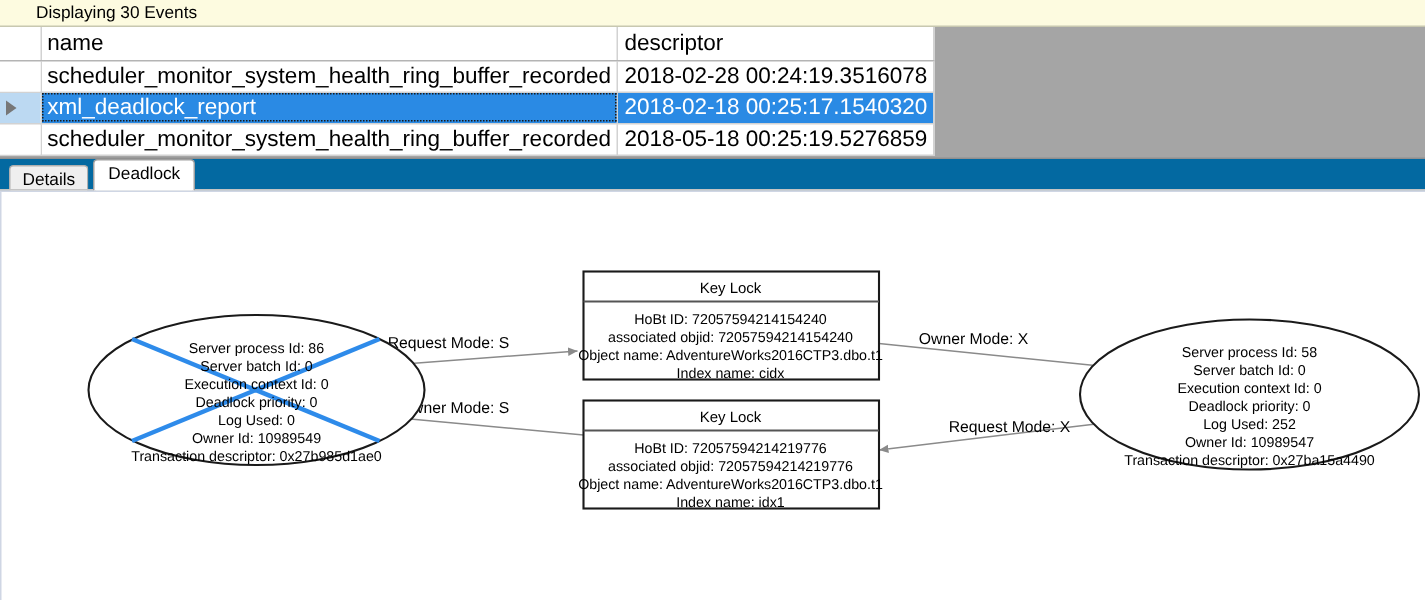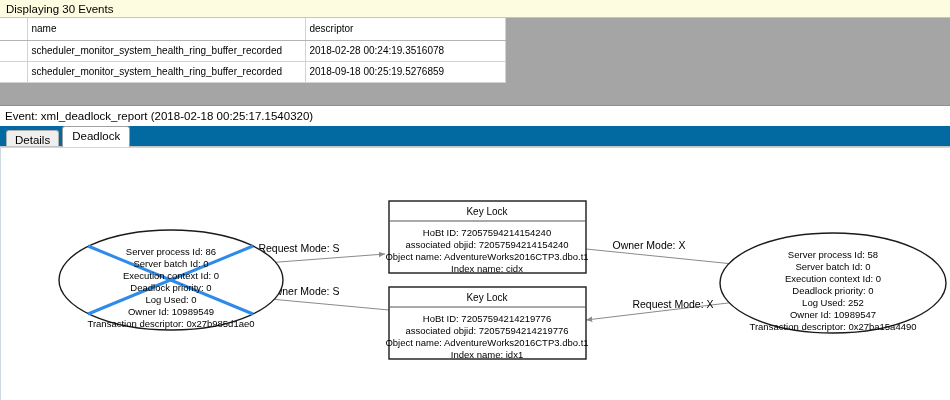--- a/index.html
+++ b/index.html
@@ -6,31 +6,31 @@
   body{
     width:950px;height:400px;overflow:hidden;
     font-family:"Liberation Sans","DejaVu Sans",sans-serif;
     font-size:11px;color:#000;background:#fff;
   }
   #app{width:950px;height:400px;position:relative;display:flex;flex-direction:column;}
 
   
   .banner{
     height:18px;line-height:18px;background:#fdfbe0;
-    border-bottom:1px solid #c8c8b0;padding-left:6px;font-size:11.5px;
+    border-bottom:1px solid #c8c8b0;padding-left:24px;font-size:11.5px;
     box-sizing:border-box;flex:0 0 auto;
   }
 
   
   .grid-wrap{flex:0 0 auto;height:88px;background:#a5a5a5;position:relative;
              border-bottom:1px solid #8f8f8f;box-sizing:border-box;}
   table.grid{border-collapse:collapse;table-layout:fixed;background:#fff;}
   table.grid td,table.grid th{
     border-right:1px solid #d2d2d2;border-bottom:1px solid #d2d2d2;
-    font-weight:normal;font-size:10px;text-align:left;
+    font-weight:normal;font-size:15px;text-align:left;
     padding:0 4px;height:21px;box-sizing:border-box;white-space:nowrap;
     overflow:hidden;background:#fff;
   }
   col.c-sel{width:27px;}
   col.c-name{width:278px;}
   col.c-ts{width:200px;}
   table.grid th{height:22px;border-bottom:1px solid #b4b4b4;}
   td.sel-cell{text-align:center;padding:0;position:relative;background:#fff;}
   tr.selected td{background:#2a8ae4;color:#fff;}
   tr.selected td.sel-cell{background:#bcd9f2;color:#000;}
@@ -90,30 +90,36 @@
           <th>name</th>
           <th>descriptor</th>
         </tr>
       </thead>
       <tbody>
         <tr>
           <td class="sel-cell"></td>
           <td class="name-cell">scheduler_monitor_system_health_ring_buffer_recorded</td>
           <td>2018-02-28 00:24:19.3516078</td>
         </tr>
+        <tr class="selected">
+          <td class="sel-cell">
+            <span class="rowmark"></span>
+          </td>
+          <td class="name-cell">xml_deadlock_report</td>
+          <td>2018-02-18 00:25:17.1540320</td>
+        </tr>
         <tr>
           <td class="sel-cell"></td>
           <td class="name-cell">scheduler_monitor_system_health_ring_buffer_recorded</td>
-          <td>2018-09-18 00:25:19.5276859</td>
+          <td>2018-05-18 00:25:19.5276859</td>
         </tr>
       </tbody>
     </table>
   </div>
 
-  <div class="event-line">Event: xml_deadlock_report (2018-02-18 00:25:17.1540320)</div>
 
   <div class="tabs">
     <div class="tabs-underline"></div>
     <div class="tab">Details</div>
     <div class="tab active">Deadlock</div>
   </div>
 
   <div class="canvas">
     <svg width="950" height="242" viewBox="0 0 950 242">
       <defs>

